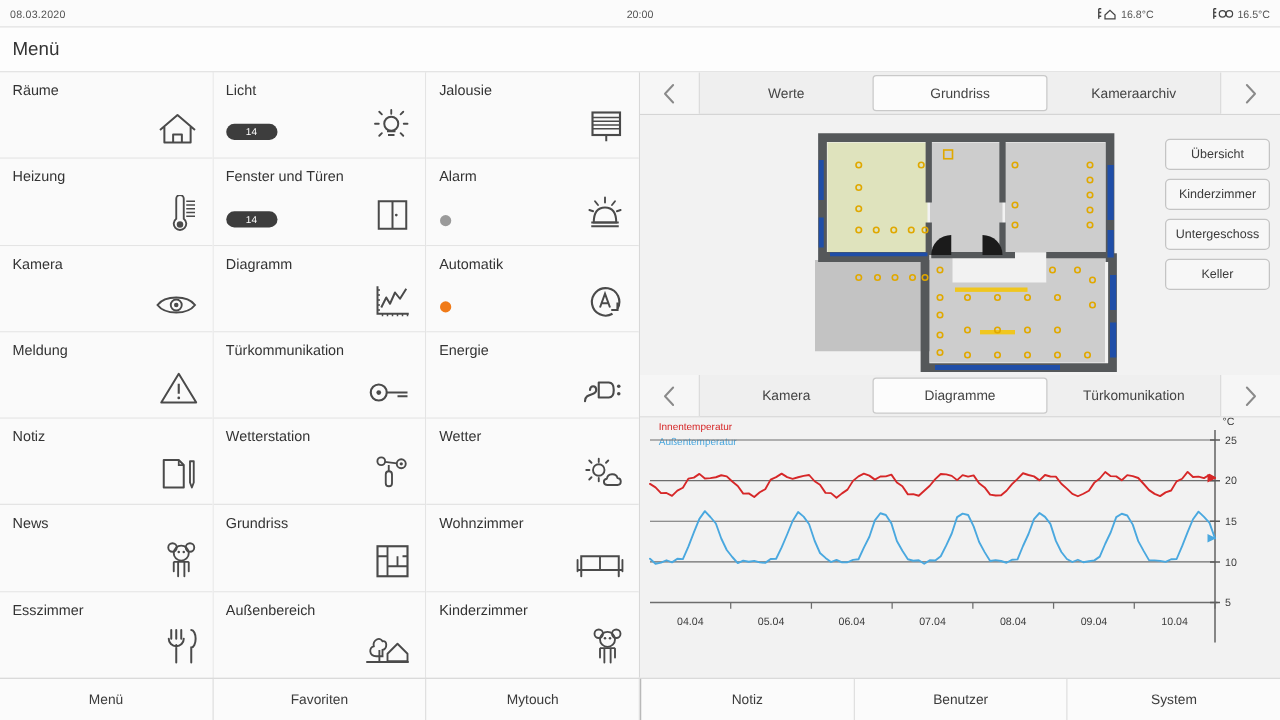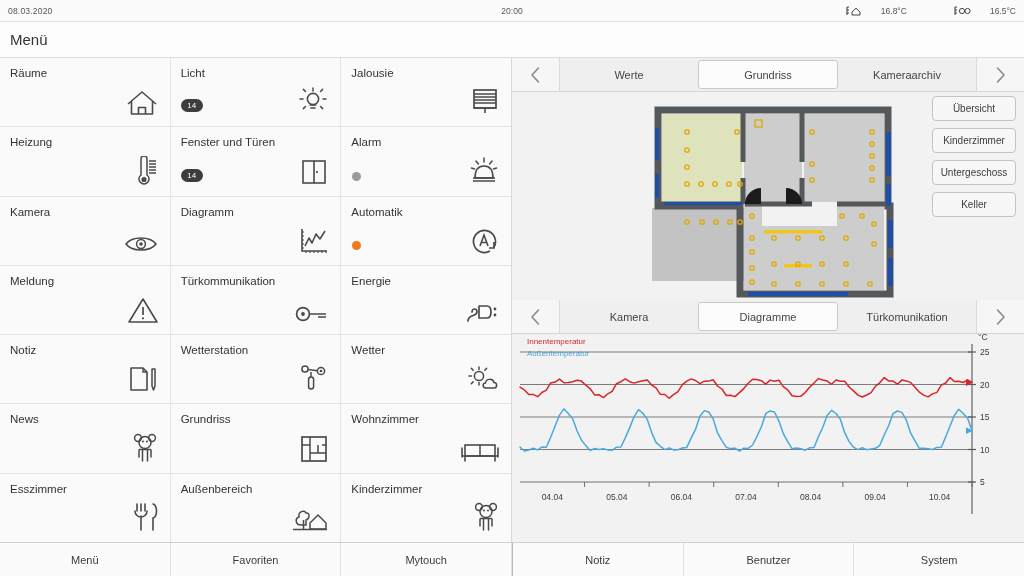--- a/index.html
+++ b/index.html
@@ -17,21 +17,21 @@
     display: flex; align-items: center;
     font-size: 8.5px; color: #555;
     border-bottom: 1px solid #e2e2e2;
     background: #fbfbfb;
     padding: 0 8px;
     position: relative;
   }
   .sb-date { letter-spacing: .2px; }
   .sb-clock { position: absolute; left: 50%; transform: translateX(-50%); }
   .sb-right { margin-left: auto; display: flex; align-items: center; gap: 14px; }
-  .sb-sensor { display: flex; align-items: center; gap: 19px; padding-left: 33px; }
+  .sb-sensor { display: flex; align-items: center; gap: 3px; padding-left: 33px; }
   .sb-sensor svg { display: block; }
 
   
   .titlebar {
     height: 36px; flex: 0 0 36px;
     display: flex; align-items: center;
     padding-left: 10px;
     font-size: 15px; color: #333;
     border-bottom: 1px solid #dcdcdc;
     background: #fdfdfd;
@@ -51,21 +51,21 @@
     background: #fafafa;
     padding: 9px 10px 0 10px;
     display: block; min-height: 0;
   }
   .tile:last-child { border-bottom: none; }
   .tile-label { font-size: 11.5px; color: #333; line-height: 1.1; }
   .tile-icon { position: absolute; right: 12px; bottom: 10px; color: #4a4a4a; }
   .tile-icon svg { display: block; }
   .badge {
     position: absolute; left: 10px; bottom: 14px;
-    min-width: 22px; height: 13px; padding: 0 6px;
+    min-width: 22px; height: 13px; padding: 0 16px;
     border-radius: 7px; background: #3d3d3d; color: #fff;
     font-size: 8px; line-height: 13px; text-align: center;
   }
   .dot { position: absolute; left: 11px; bottom: 15px; width: 9px; height: 9px; border-radius: 50%; }
 
   
   .tabs {
     height: 34px; flex: 0 0 34px;
     display: flex; align-items: stretch;
     background: #efefef; border-bottom: 1px solid #d5d5d5;
@@ -84,21 +84,21 @@
   }
   .tab.active {
     background: #fcfcfc;
     border: 1px solid #c9c9c9;
     border-radius: 3px;
     margin: 2px 0;
   }
 
   
   .plan-area { flex: 1 1 auto; position: relative; background: #f2f2f2; min-height: 0; overflow: hidden; }
-  .plan-btns { position: absolute; right: 8px; top: 4px; display: flex; flex-direction: column; gap: 7px; }
+  .plan-btns { position: absolute; right: 8px; top: 19px; display: flex; flex-direction: column; gap: 7px; }
   .plan-btn {
     width: 84px; height: 25px;
     display: flex; align-items: center; justify-content: center;
     background: #f7f7f7; border: 1px solid #c4c4c4; border-radius: 4px;
     font-size: 10px; color: #3b3b3b;
   }
   .plan-svg { position: absolute; left: 0; top: 0; }
 
   
   .chart-area { flex: 1 1 auto; position: relative; background: #f2f2f2; min-height: 0; }

